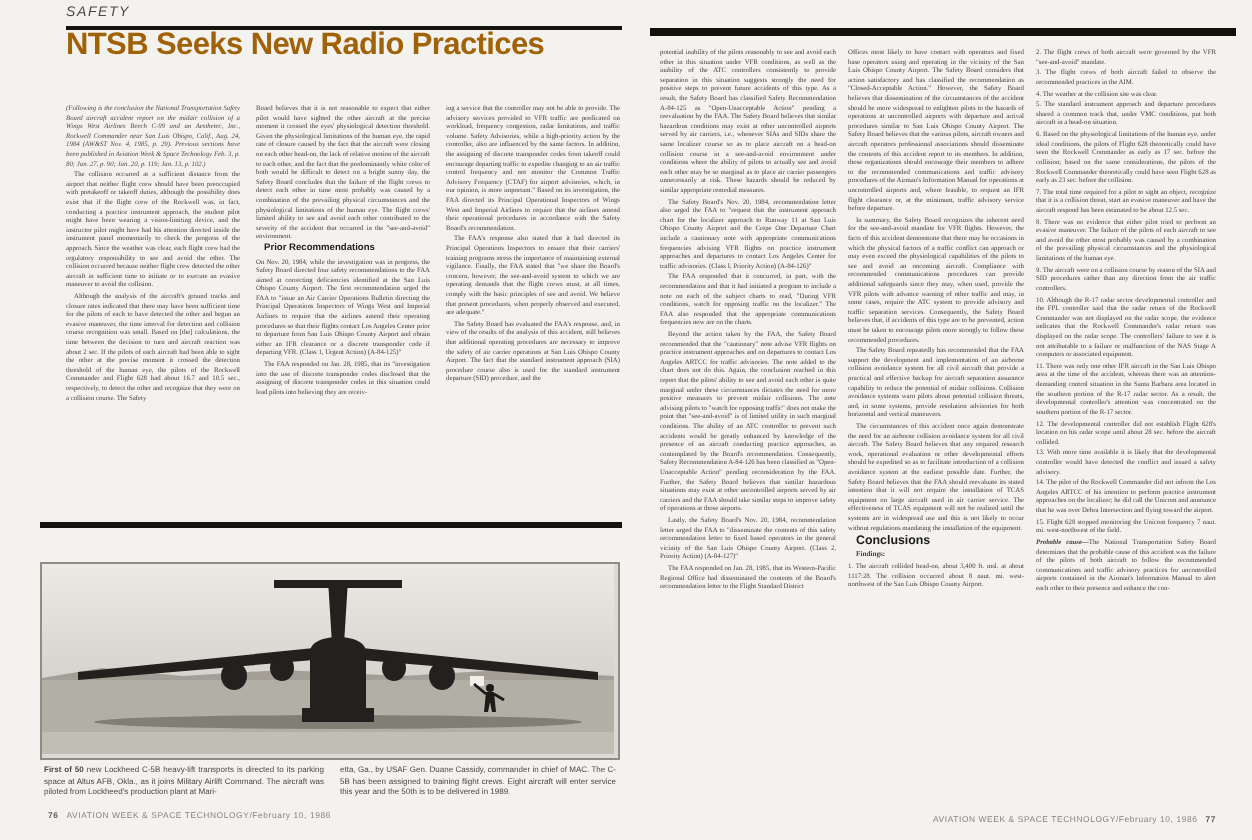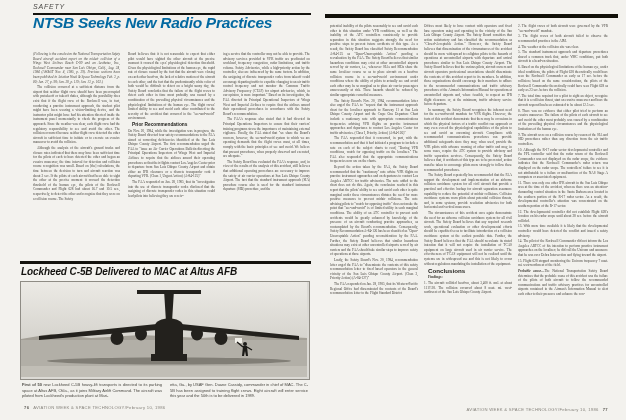--- a/index.html
+++ b/index.html
@@ -3,22 +3,22 @@
 <meta charset="utf-8">
 <style>
   html,body{margin:0;padding:0;background:#e9e8e4;}
   .spread{position:relative;width:626px;height:420px;background:#f3f2ee;overflow:hidden;
           font-family:"Liberation Serif",serif;color:#2b2925;}
   
   .section-label{position:absolute;left:33px;top:3px;font-family:"Liberation Sans",sans-serif;
                  font-style:italic;font-size:7px;letter-spacing:.8px;color:#4a4845;}
   .title-rule{position:absolute;left:33px;top:13px;width:278px;height:2px;background:#15140f;}
   .headline{position:absolute;left:33px;top:16px;width:300px;font-family:"Liberation Sans",sans-serif;
-            font-weight:bold;font-style:italic;font-size:15.5px;line-height:14px;
-            letter-spacing:-.3px;color:#0369a1;}
+            font-weight:bold;font-size:15.5px;line-height:14px;
+            letter-spacing:-.3px;color:#a16207;}
   .rp-top-bar{position:absolute;left:325px;top:14px;width:293px;height:4px;background:#111009;}
   
   .col{position:absolute;overflow:hidden;text-align:justify;font-size:3.4px;line-height:4.6px;
        color:#45423c;}
   .col p{margin:0 0 1.1px 0;text-indent:4px;}
   .col p.flush{text-indent:0;}
   .preamble{font-style:italic;color:#4d4a44;}
   .subhead{font-family:"Liberation Sans",sans-serif;font-weight:bold;font-size:4.8px;
            line-height:5.4px;margin:2.6px 0 2px;text-indent:0;text-align:left;color:#23221e;}
   .conclusions-head{font-family:"Liberation Sans",sans-serif;font-weight:bold;font-size:6.2px;
@@ -105,21 +105,20 @@
     <p class="flush">10. Although the R-17 radar sector developmental controller and the FPL controller said that the radar return of the Rockwell Commander was not displayed on the radar scope, the evidence indicates that the Rockwell Commander's radar return was displayed on the radar scope. The controllers' failure to see it is not attributable to a failure or malfunction of the NAS Stage A computers or associated equipment.</p>
     <p class="flush">11. There was only one other IFR aircraft in the San Luis Obispo area at the time of the accident, whereas there was an attention-demanding control situation in the Santa Barbara area located in the southern portion of the R-17 radar sector. As a result, the developmental controller's attention was concentrated on the southern portion of the R-17 sector.</p>
     <p class="flush">12. The developmental controller did not establish Flight 628's location on his radar scope until about 28 sec. before the aircraft collided.</p>
     <p class="flush">13. With more time available it is likely that the developmental controller would have detected the conflict and issued a safety advisory.</p>
     <p class="flush">14. The pilot of the Rockwell Commander did not inform the Los Angeles ARTCC of his intention to perform practice instrument approaches on the localizer; he did call the Unicom and announce that he was over Debra Intersection and flying toward the airport.</p>
     <p class="flush">15. Flight 628 stopped monitoring the Unicom frequency 7 naut. mi. west-northwest of the field.</p>
     <p class="flush"><span class="lead">Probable cause—</span><span>The National Transportation Safety Board determines that the probable cause of this accident was the failure of the pilots of both aircraft to follow the recommended communications and traffic advisory practices for uncontrolled airports contained in the Airman's Information Manual to alert each other to their presence and enhance the con-</span></p>
   </div>
 
   <div class="photo-rule"></div>
-  <div class="photo-headline">Lockheed C-5B Delivered to MAC at Altus AFB</div>
 
   <div class="photo-frame">
     <svg width="286" height="95" viewBox="0 0 286 95">
       <defs>
         <linearGradient id="sky" x1="0" y1="0" x2="0" y2="1">
           <stop offset="0" stop-color="#eceae5"></stop>
           <stop offset="1" stop-color="#d5d3cd"></stop>
         </linearGradient>
       </defs>
       <rect x="0" y="0" width="286" height="58" fill="url(#sky)"></rect>

